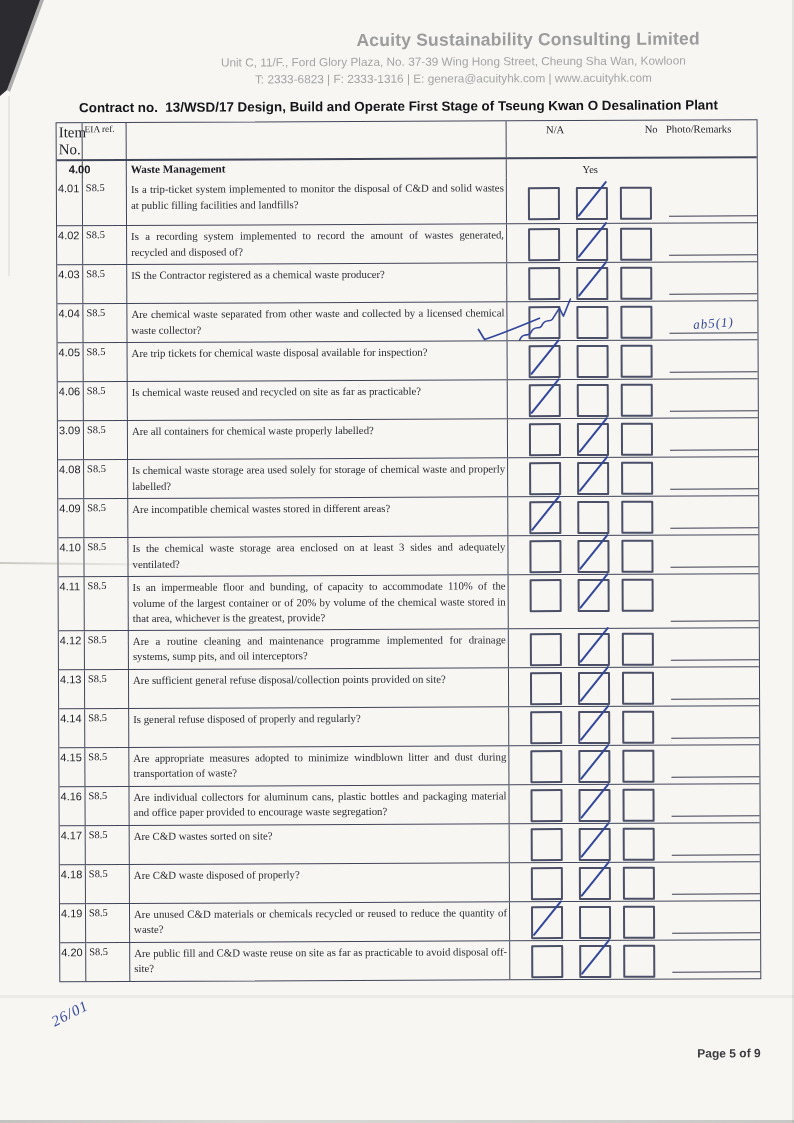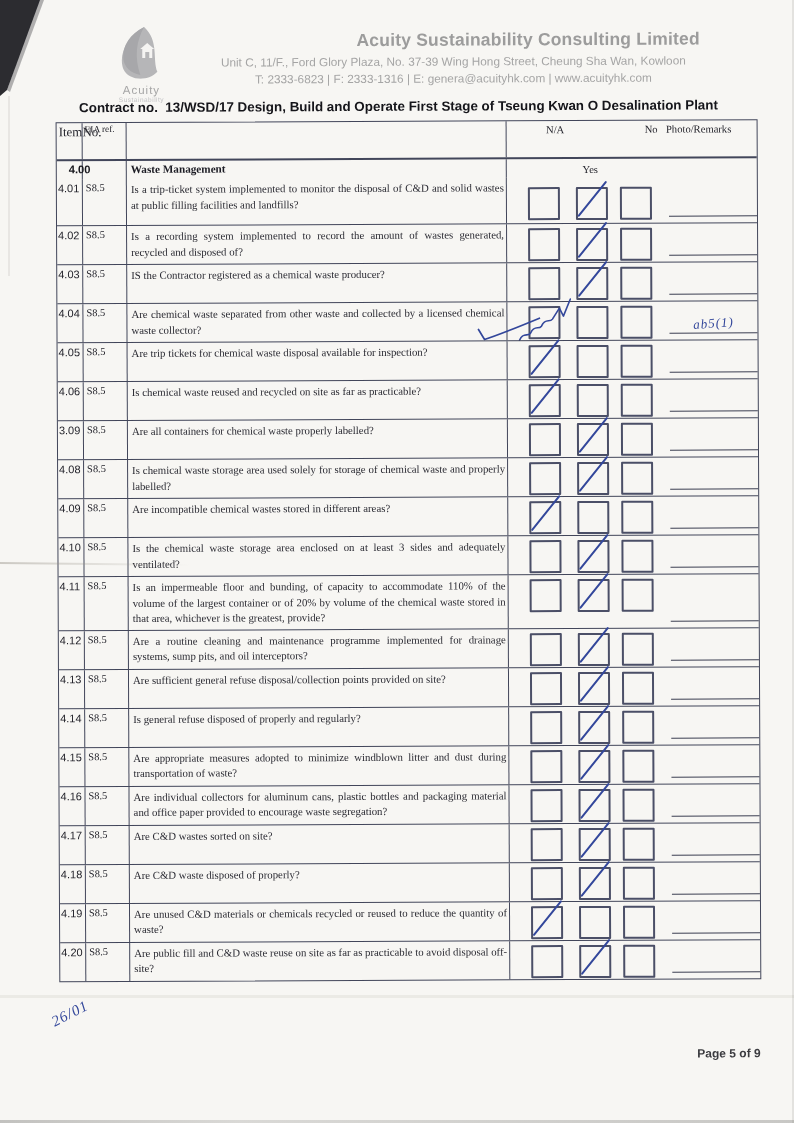--- a/index.html
+++ b/index.html
@@ -43,22 +43,22 @@
     font-size:13.4px;font-weight:bold;color:#15151a;white-space:pre-wrap;}
 
   
   .tbl{position:absolute;left:57px;top:121px;width:702px;
     border:1.8px solid var(--line);background:transparent;box-sizing:border-box;}
   .grid{display:grid;grid-template-columns:26px 44px 380px 1fr;box-sizing:border-box;}
   .cell{box-sizing:border-box;}
   .br{border-right:1.6px solid var(--line);}
 
   .thead{height:38px;border-bottom:2.6px solid var(--line);}
-  .th-item{display:flex;flex-direction:row;justify-content:space-between;
-    font-family:"Liberation Serif",serif;font-size:13px;color:#23232b;padding:1px 0 1px 2px;}
+  .th-item{display:flex;flex-direction:column;justify-content:space-between;
+    font-family:"Liberation Serif",serif;font-size:15px;color:#23232b;padding:1px 0 1px 2px;}
   .th-eia{font-family:"Liberation Serif",serif;font-size:9.3px;color:#23232b;padding:1px 0 8px 2px;}
   .th-ans{position:relative;font-family:"Liberation Serif",serif;font-size:10.6px;color:#23232b;}
   .th-ans span{position:absolute;top:3px;text-align:center;}
   .lbl-na{left:34px;width:29px;}
   .lbl-yes{left:69px;width:29px;margin-top:40px;}
   .lbl-no{left:110px;width:29px;margin-left:20px;}
   .lbl-photo{left:140px;width:104px;}
 
   .section-row{min-height:18px;}
   .sec-item{font-weight:bold;font-size:11.2px;color:#17171d;padding:2px 0 0 12px;}
@@ -94,33 +94,20 @@
     font-family:"Liberation Serif",serif;font-style:italic;font-size:15px;color:var(--ink);
     transform:rotate(-27deg);letter-spacing:1px;}
   .page-footer{position:absolute;left:640px;top:1048px;width:118px;text-align:right;
     font-size:12px;font-weight:bold;color:#3b3b3f;}
 </style>
 </head>
 <body>
 
 <div class="sheet">
 
-  <div class="logo-wrap">
-    <svg width="50" height="54" viewBox="0 0 50 54">
-      <path d="M28,2 C10,12 2,30 7,44 C12,56 32,57 41,47 C36,34 43,16 28,2 Z" fill="#b6b6b8"></path>
-      <path d="M28,2 C20,16 18,32 24,50 C14,48 8,42 7,34 C6,20 14,9 28,2 Z" fill="#a7a7aa"></path>
-      <g>
-        <path d="M24,24 l7,-6 l7,6 z" fill="#f5f4f2"></path>
-        <rect x="26" y="24" width="10" height="9" fill="#f5f4f2"></rect>
-        <rect x="29" y="27" width="4" height="6" fill="#b6b6b8"></rect>
-      </g>
-    </svg>
-    <div class="logo-name">Acuity</div>
-    <div class="logo-sub">Sustainability</div>
-  </div>
   <div class="company-name">Acuity Sustainability Consulting Limited</div>
   <div class="company-address">Unit C, 11/F., Ford Glory Plaza, No. 37-39 Wing Hong Street, Cheung Sha Wan, Kowloon</div>
   <div class="company-contact">T: 2333-6823  |  F: 2333-1316  |  E: genera@acuityhk.com  |  www.acuityhk.com</div>
 
   <div class="doc-title">Contract no.  13/WSD/17 Design, Build and Operate First Stage of Tseung Kwan O Desalination Plant</div>
 
   <div class="tbl">
 
     <div class="grid thead">
       <div class="cell br th-item">

